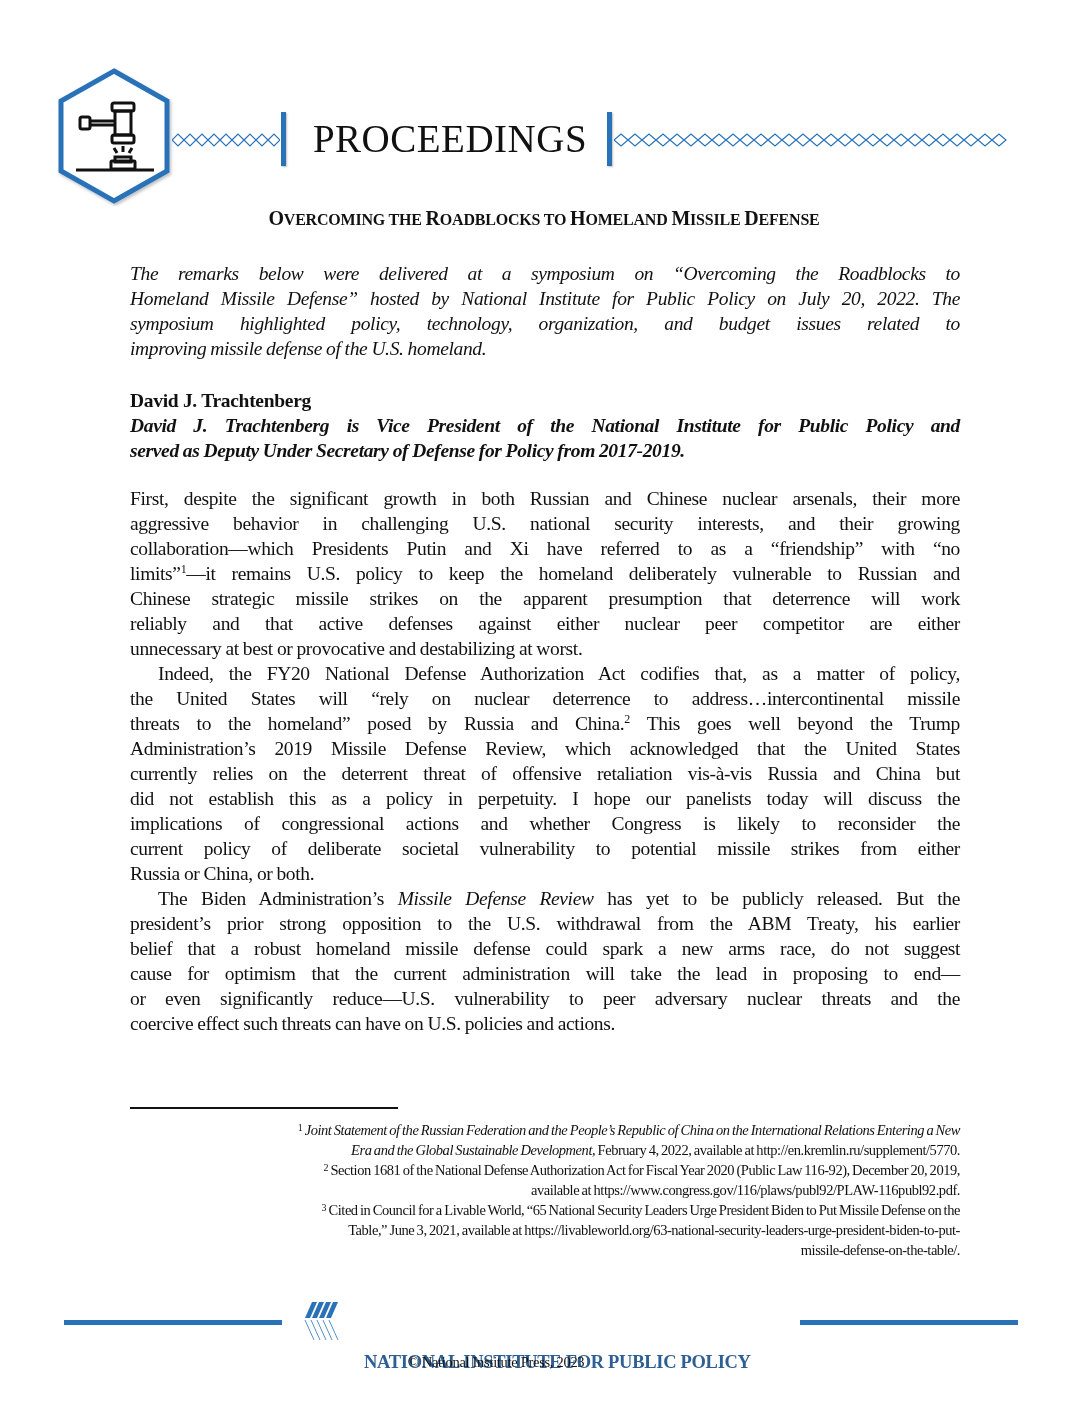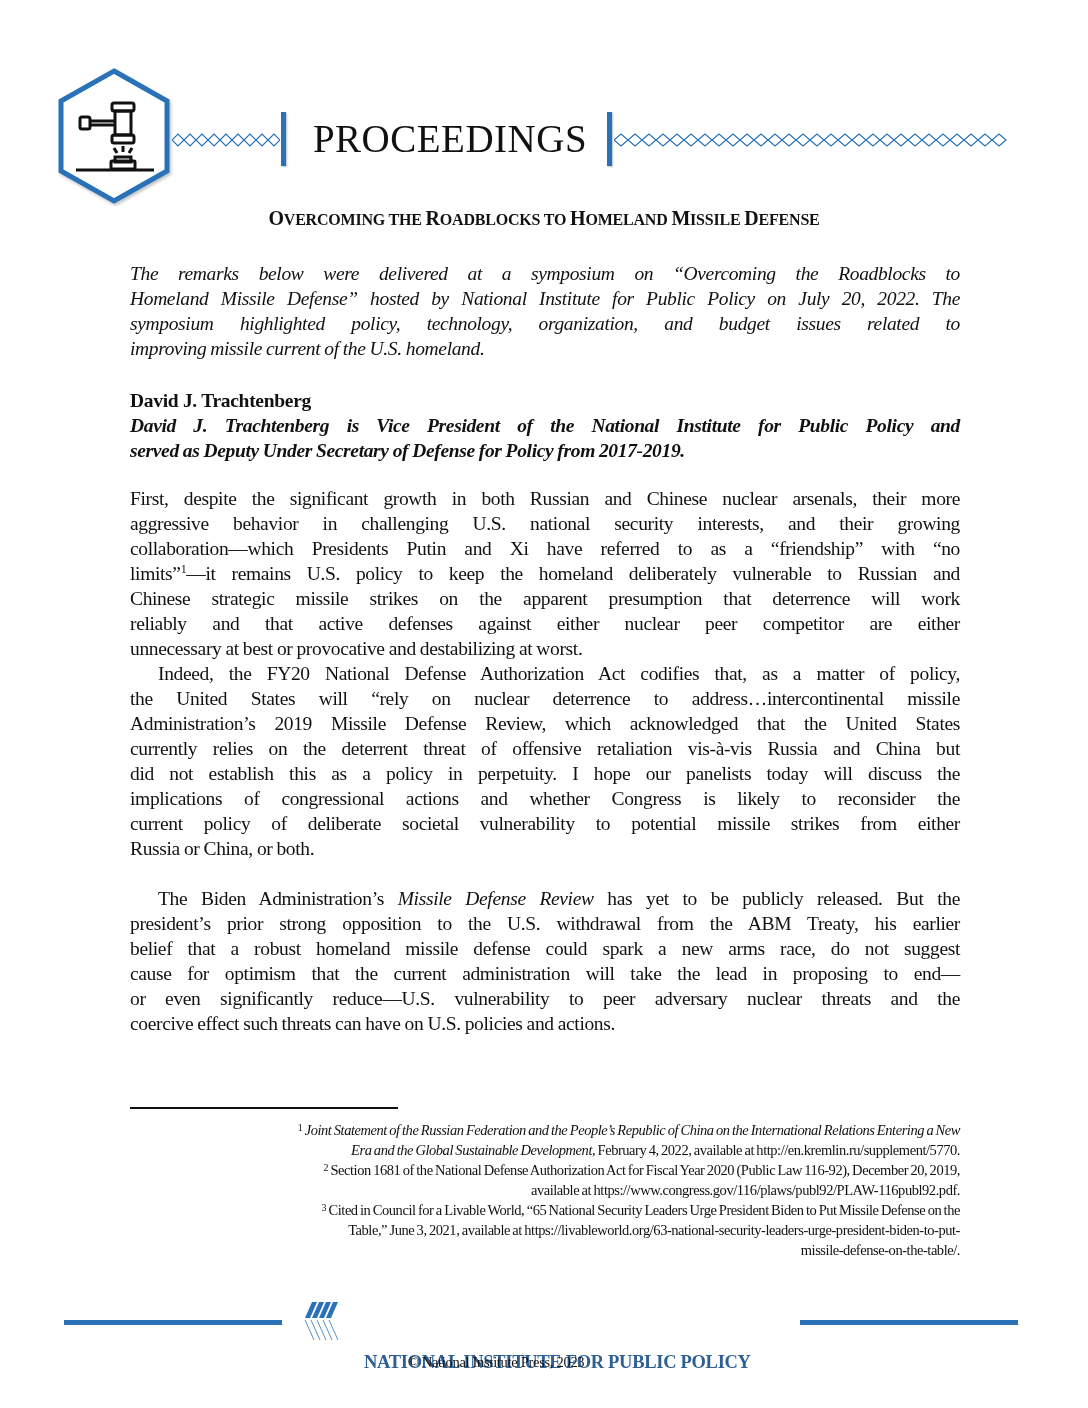--- a/index.html
+++ b/index.html
@@ -116,21 +116,21 @@
 </svg>
 
 <div class="title">
   <span>O</span><span class="sc">VERCOMING THE </span><span>R</span><span class="sc">OADBLOCKS TO </span><span>H</span><span class="sc">OMELAND </span><span>M</span><span class="sc">ISSILE </span><span>D</span><span class="sc">EFENSE</span>
 </div>
 
 <div class="block intro" style="top:261px;">
   <span class="line">The remarks below were delivered at a symposium on “Overcoming the Roadblocks to</span>
   <span class="line">Homeland Missile Defense” hosted by National Institute for Public Policy on July 20, 2022. The</span>
   <span class="line">symposium highlighted policy, technology, organization, and budget issues related to</span>
-  <span class="line last">improving missile current of the U.S. homeland.</span>
+  <span class="line last">improving missile defense of the U.S. homeland.</span>
 </div>
 
 <div class="name">David J. Trachtenberg</div>
 <div class="block bio" style="top:413px;">
   <span class="line">David J. Trachtenberg is Vice President of the National Institute for Public Policy and</span>
   <span class="line last">served as Deputy Under Secretary of Defense for Policy from 2017-2019.</span>
 </div>
 
 <div class="block" style="top:486px;">
   <span class="line">First, despite the significant growth in both Russian and Chinese nuclear arsenals, their more</span>
@@ -138,20 +138,21 @@
   <span class="line">collaboration—which Presidents Putin and Xi have referred to as a “friendship” with “no</span>
   <span class="line"><span>limits”</span><sup>1</sup><span>—it remains U.S. policy to keep the homeland deliberately vulnerable to Russian and</span></span>
   <span class="line">Chinese strategic missile strikes on the apparent presumption that deterrence will work</span>
   <span class="line">reliably and that active defenses against either nuclear peer competitor are either</span>
   <span class="line last">unnecessary at best or provocative and destabilizing at worst.</span>
 </div>
 
 <div class="block" style="top:661px;">
   <span class="line indent">Indeed, the FY20 National Defense Authorization Act codifies that, as a matter of policy,</span>
   <span class="line">the United States will “rely on nuclear deterrence to address…intercontinental missile</span>
+  <span class="line"><span>threats to the homeland” posed by Russia and China.</span><sup>2</sup><span> This goes well beyond the Trump</span></span>
   <span class="line">Administration’s 2019 Missile Defense Review, which acknowledged that the United States</span>
   <span class="line">currently relies on the deterrent threat of offensive retaliation vis-à-vis Russia and China but</span>
   <span class="line">did not establish this as a policy in perpetuity. I hope our panelists today will discuss the</span>
   <span class="line">implications of congressional actions and whether Congress is likely to reconsider the</span>
   <span class="line">current policy of deliberate societal vulnerability to potential missile strikes from either</span>
   <span class="line last">Russia or China, or both.</span>
 </div>
 
 <div class="block" style="top:886px;">
   <span class="line indent"><span>The Biden Administration’s </span><i>Missile Defense Review</i><span> has yet to be publicly released. But the</span></span>

